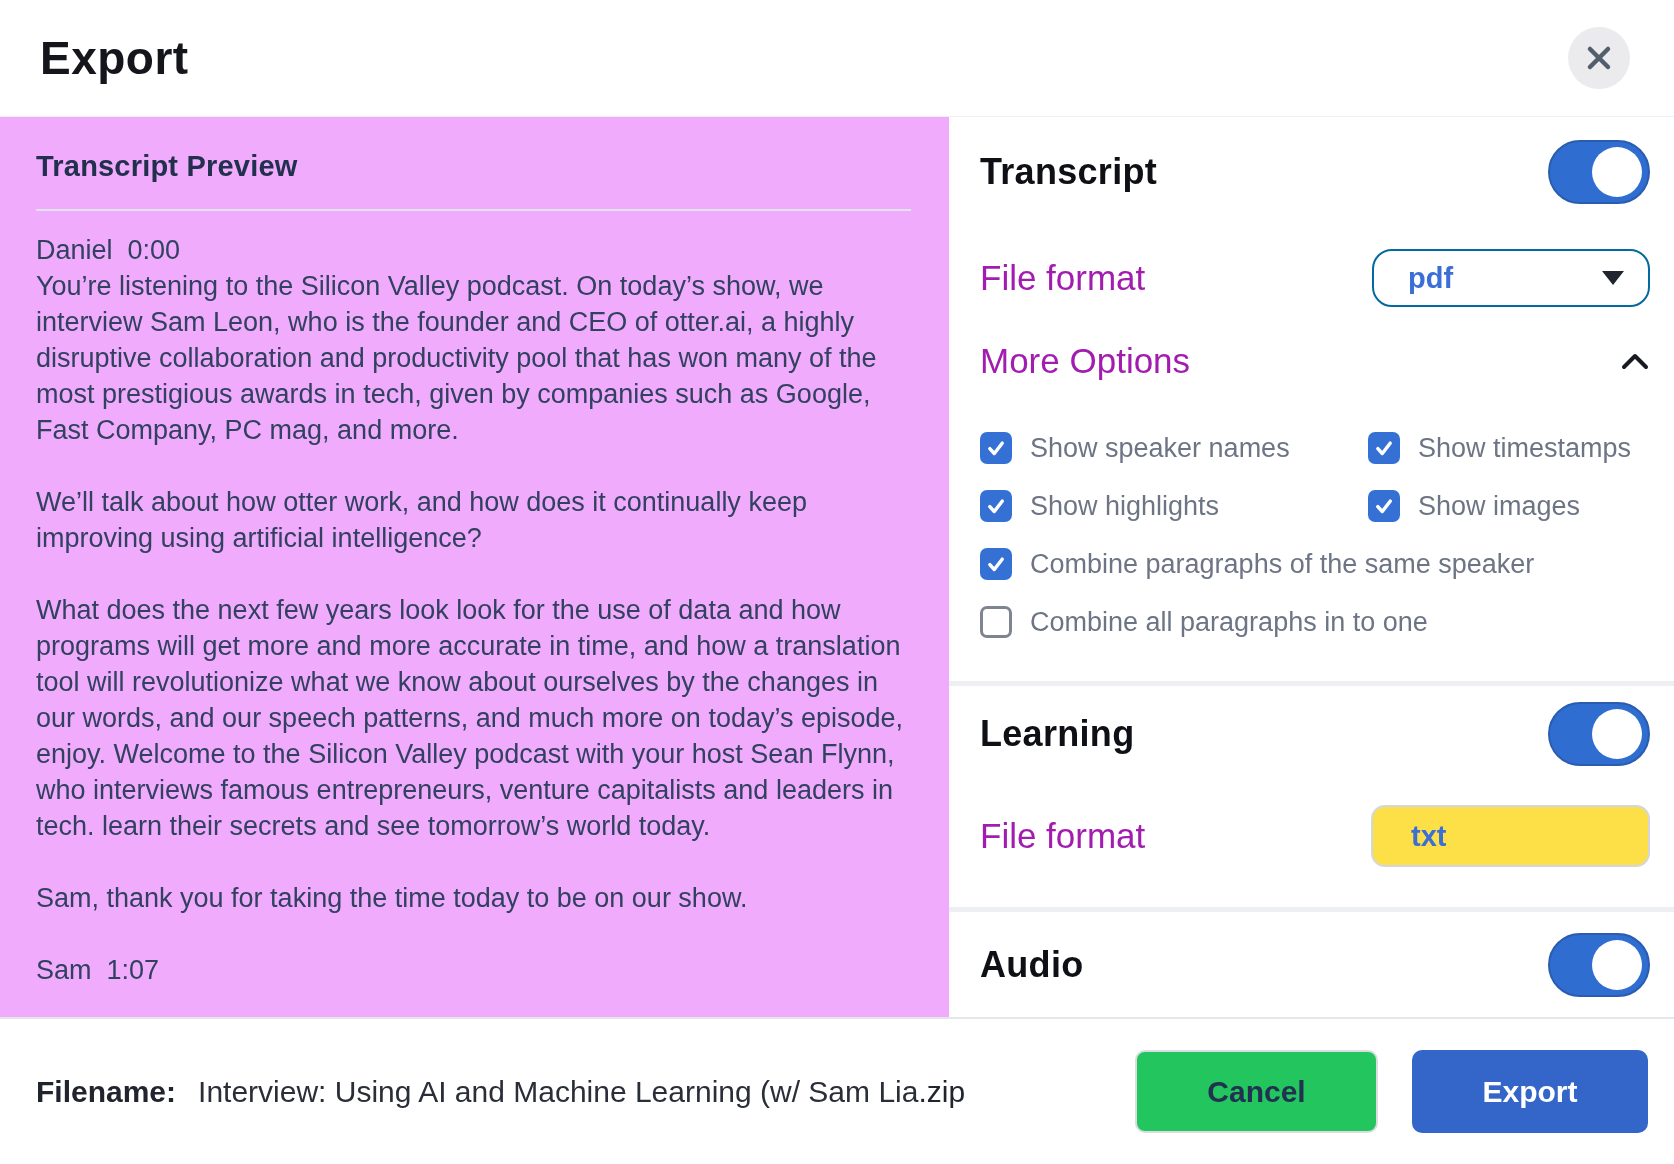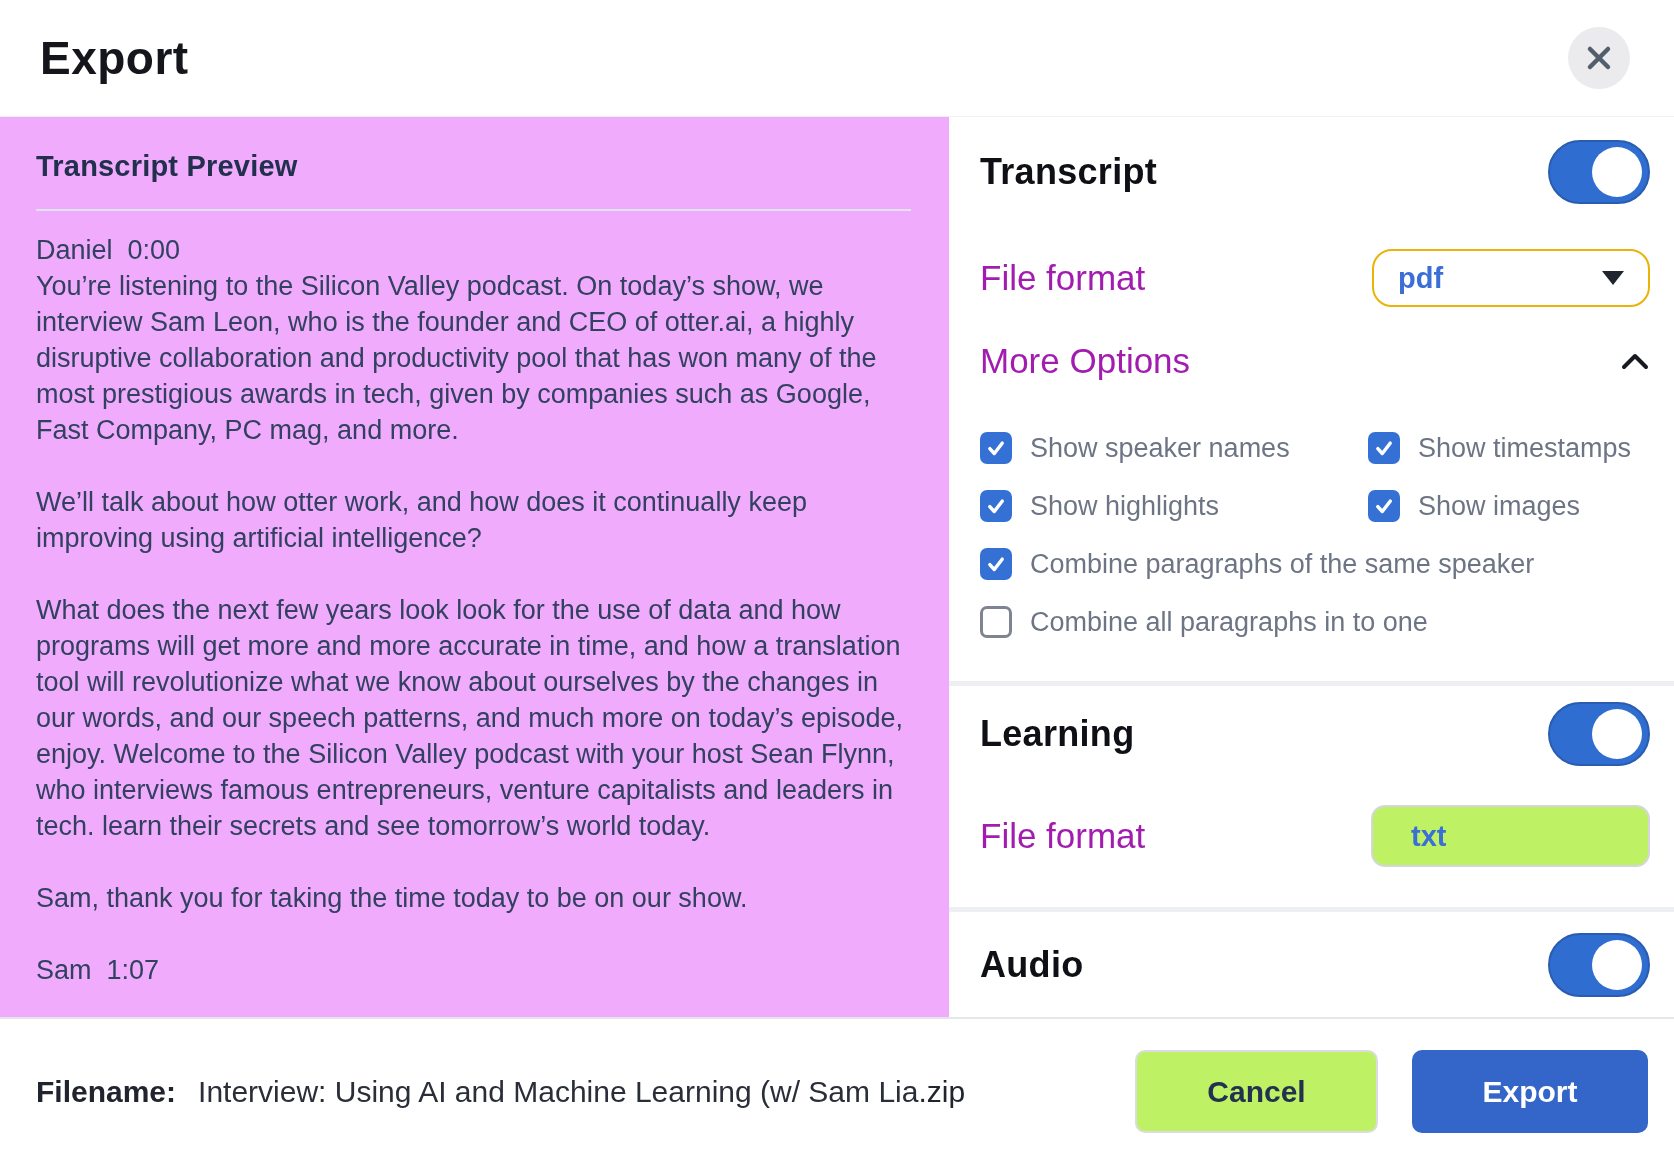--- a/index.html
+++ b/index.html
@@ -34,22 +34,22 @@
   .toggle { width:102px; height:64px; border-radius:32px; background:#c9ced6; border:2px solid #b8bec7;
             position:relative; flex:none; cursor:pointer; }
   .toggle .knob { position:absolute; top:5px; left:6px; width:50px; height:50px; border-radius:50%; background:#fff; }
   .toggle.on { background:#2f6dd0; border-color:#2a5cb0; }
   .toggle.on .knob { left:auto; right:6px; }
 
   .row-transcript { margin-top:23px; }
 
   .format-row { margin-top:45px; display:flex; align-items:center; justify-content:space-between; }
   .field-label { font-size:35px; color:#a21caf; }
-  .select-box { width:278px; height:58px; border:2px solid #eab308; border-radius:20px; background:#fff;
-                display:flex; align-items:center; justify-content:space-between; padding:0 24px 0 24px; cursor:pointer; }
+  .select-box { width:278px; height:58px; border:2px solid #0369a1; border-radius:20px; background:#fff;
+                display:flex; align-items:center; justify-content:space-between; padding:0 24px 0 34px; cursor:pointer; }
   .select-value { font-size:29px; font-weight:700; color:#3b6fd6; }
   .caret-down { width:0; height:0; border-left:11px solid transparent; border-right:11px solid transparent;
                 border-top:14px solid #20242c; }
 
   .more-options-row { margin-top:30px; height:48px; display:flex; align-items:center;
                       justify-content:space-between; cursor:pointer;text-align:center; }
 
   .options-grid { margin-top:47px; display:grid; grid-template-columns:388px 1fr; row-gap:26px; }
   .option { display:flex; align-items:center; gap:18px; cursor:pointer; }
   .option.wide { grid-column:1 / -1; }
@@ -59,34 +59,34 @@
   .cb.on { background:#3571d5; border-color:#3571d5; }
   .cb.on svg { visibility:visible; }
   .option-label { font-size:27px; color:#6d7585; }
 
   .section-divider { height:5px; background:#edeff2; margin-left:-31px; margin-right:-24px; }
   .div-1 { margin-top:43px; }
   .div-2 { margin-top:40px; }
 
   .row-takeaways { margin-top:16px; }
   .format-row-2 { margin-top:39px; }
-  .text-box { width:279px; height:62px; border:2px solid #d3d7dd; border-radius:14px; background:#bef264;
+  .text-box { width:279px; height:62px; border:2px solid #d3d7dd; border-radius:14px; background:#fde047;
               display:flex; align-items:center; padding-left:38px; cursor:text; }
   .row-audio { margin-top:21px;gap:42px; }
 
   
   .footer { height:147px; flex:none; background:#fff; border-top:2px solid #e4e6e9;
             display:flex; align-items:center; padding:0 26px 0 36px; }
   .filename-wrap { flex:1; display:flex; align-items:baseline; font-size:30px; min-width:0; }
   .filename-label { font-weight:700; color:#20242e; margin-right:22px; }
   .filename-value { color:#2a2e38; white-space:nowrap; }
   .filename-ext { font-weight:400; color:#20242e; white-space:pre; }
   .btn { height:83px; border-radius:10px; font-size:30px; font-weight:700; cursor:pointer;
          font-family:"Liberation Sans", sans-serif; }
-  .btn-cancel { width:243px; background:#bef264; border:2px solid #d9dce1; color:#233150; margin-right:34px; }
+  .btn-cancel { width:243px; background:#22c55e; border:2px solid #d9dce1; color:#233150; margin-right:34px; }
   .btn-export { width:236px; background:#3465c9; border:none; color:#fff; }
 </style>
 </head>
 <body>
 
 <div class="dialog">
 
   <div class="header">
     <div class="dialog-title">Export</div>
     <button class="close-btn">

